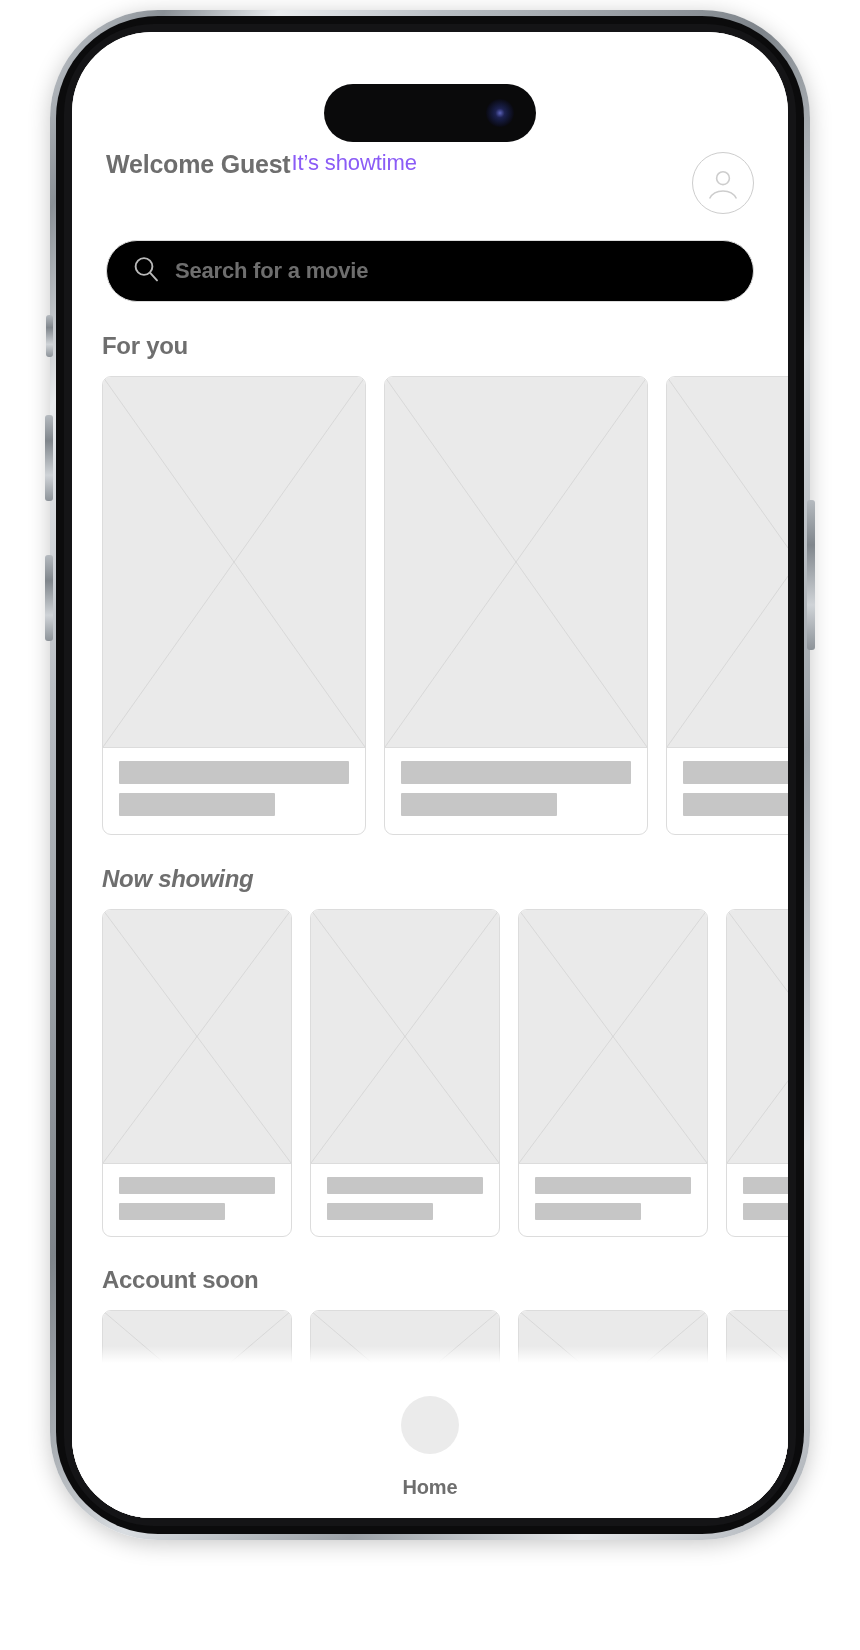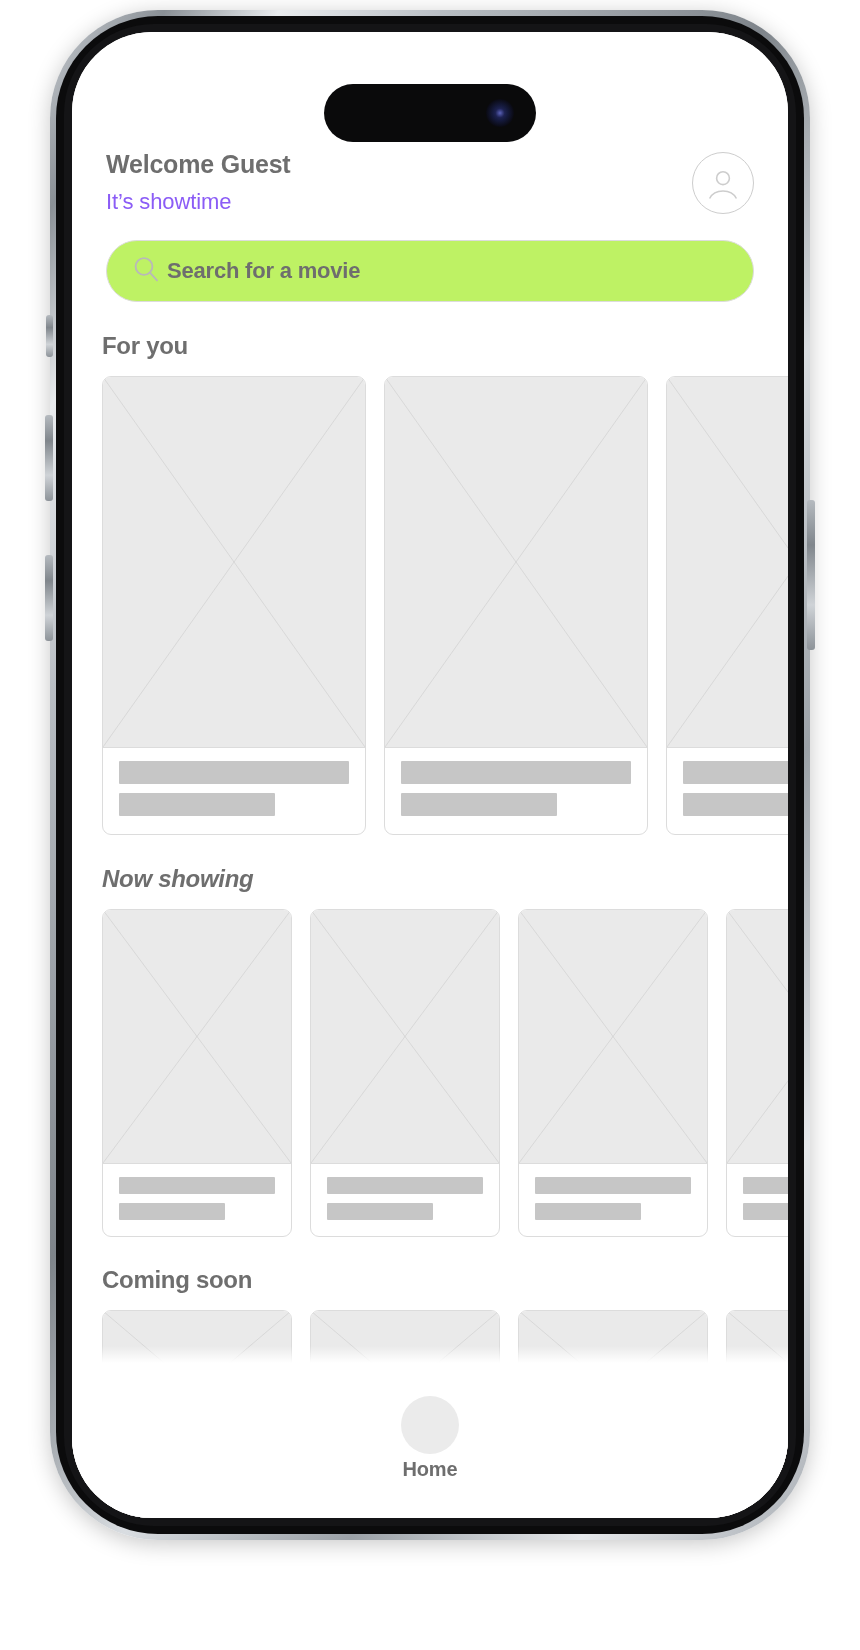--- a/index.html
+++ b/index.html
@@ -64,40 +64,40 @@
     position:absolute;inset:0;background:#fff;overflow:hidden;
     padding:0;
   }
 
   
   #app-header{
     position:absolute;left:0;right:0;top:118px;height:78px;
     padding:0 34px;box-sizing:border-box;
     display:flex;align-items:flex-start;justify-content:space-between;
   }
-  .greeting-block{display:flex;flex-direction:column;gap:10px;}
+  .greeting-block{display:flex;gap:1px;}
   #welcome-title{
     font-size:25px;font-weight:bold;color:#6e6e6e;letter-spacing:-0.2px;line-height:1.16;
   }
   #welcome-subtitle{
     font-size:22px;font-weight:400;color:#8b5cf6;letter-spacing:-0.1px;line-height:1.2;
   }
   #avatar-button{
     width:60px;height:60px;border-radius:50%;border:1.6px solid #cdcdcd;
     display:flex;align-items:center;justify-content:center;flex:none;margin-top:2px;
     background:#fff;
   }
   #avatar-button svg{display:block;}
 
   
   #search-bar{
     position:absolute;left:34px;right:34px;top:208px;height:62px;
     border:1.6px solid #dcdcdc;border-radius:34px;
-    display:flex;align-items:center;gap:6px;padding:0 24px;box-sizing:border-box;
-    background:#bef264;
+    display:flex;align-items:center;gap:14px;padding:0 24px;box-sizing:border-box;
+    background:#000000;
   }
   #search-input-text{
     font-size:22px;font-weight:bold;color:#6e6e6e;letter-spacing:-0.2px;
   }
 
   
   .section-title{
     font-size:24px;font-weight:bold;color:#6e6e6e;letter-spacing:-0.3px;
     padding:0 0 0 30px;
   }
@@ -139,21 +139,21 @@
   #section-coming-soon .carousel{padding-top:16px;}
 
   
   #bottom-nav{
     position:absolute;left:0;right:0;bottom:0;height:146px;
     background:#fff;
     display:flex;align-items:flex-start;justify-content:space-around;
     padding:24px 46px 0 46px;box-sizing:border-box;
   }
   .nav-item{
-    display:flex;flex-direction:column;align-items:center;gap:4px;width:112px;
+    display:flex;flex-direction:column;align-items:center;gap:22px;width:112px;
   }
   .nav-icon{
     width:58px;height:58px;border-radius:50%;background:#ebebeb;
   }
   .nav-label{
     font-size:20px;font-weight:bold;color:#6e6e6e;letter-spacing:-0.2px;
   }
   #nav-fade{
     position:absolute;left:0;right:0;bottom:146px;height:26px;
     background:linear-gradient(to top,#ffffff 35%,rgba(255,255,255,0));
@@ -294,21 +294,21 @@
             </div>
             <div class="card-meta">
               <div class="skeleton-bar"></div>
               <div class="skeleton-bar short"></div>
             </div>
           </div>
         </div>
       </div>
 
       <div class="section" id="section-coming-soon">
-        <div class="section-title">Coming soon</div>
+        <div class="section-title">Account soon</div>
         <div class="carousel">
           <div class="movie-card card-small">
             <div class="poster">
               <svg preserveAspectRatio="none" viewBox="0 0 100 100">
                   <line x1="0" y1="0" x2="100" y2="100" stroke="#b7b7b7" stroke-width="0.35" vector-effect="non-scaling-stroke"></line>
                   <line x1="100" y1="0" x2="0" y2="100" stroke="#b7b7b7" stroke-width="0.35" vector-effect="non-scaling-stroke"></line>
                 </svg>
             </div>
             <div class="card-meta">
               <div class="skeleton-bar"></div>

